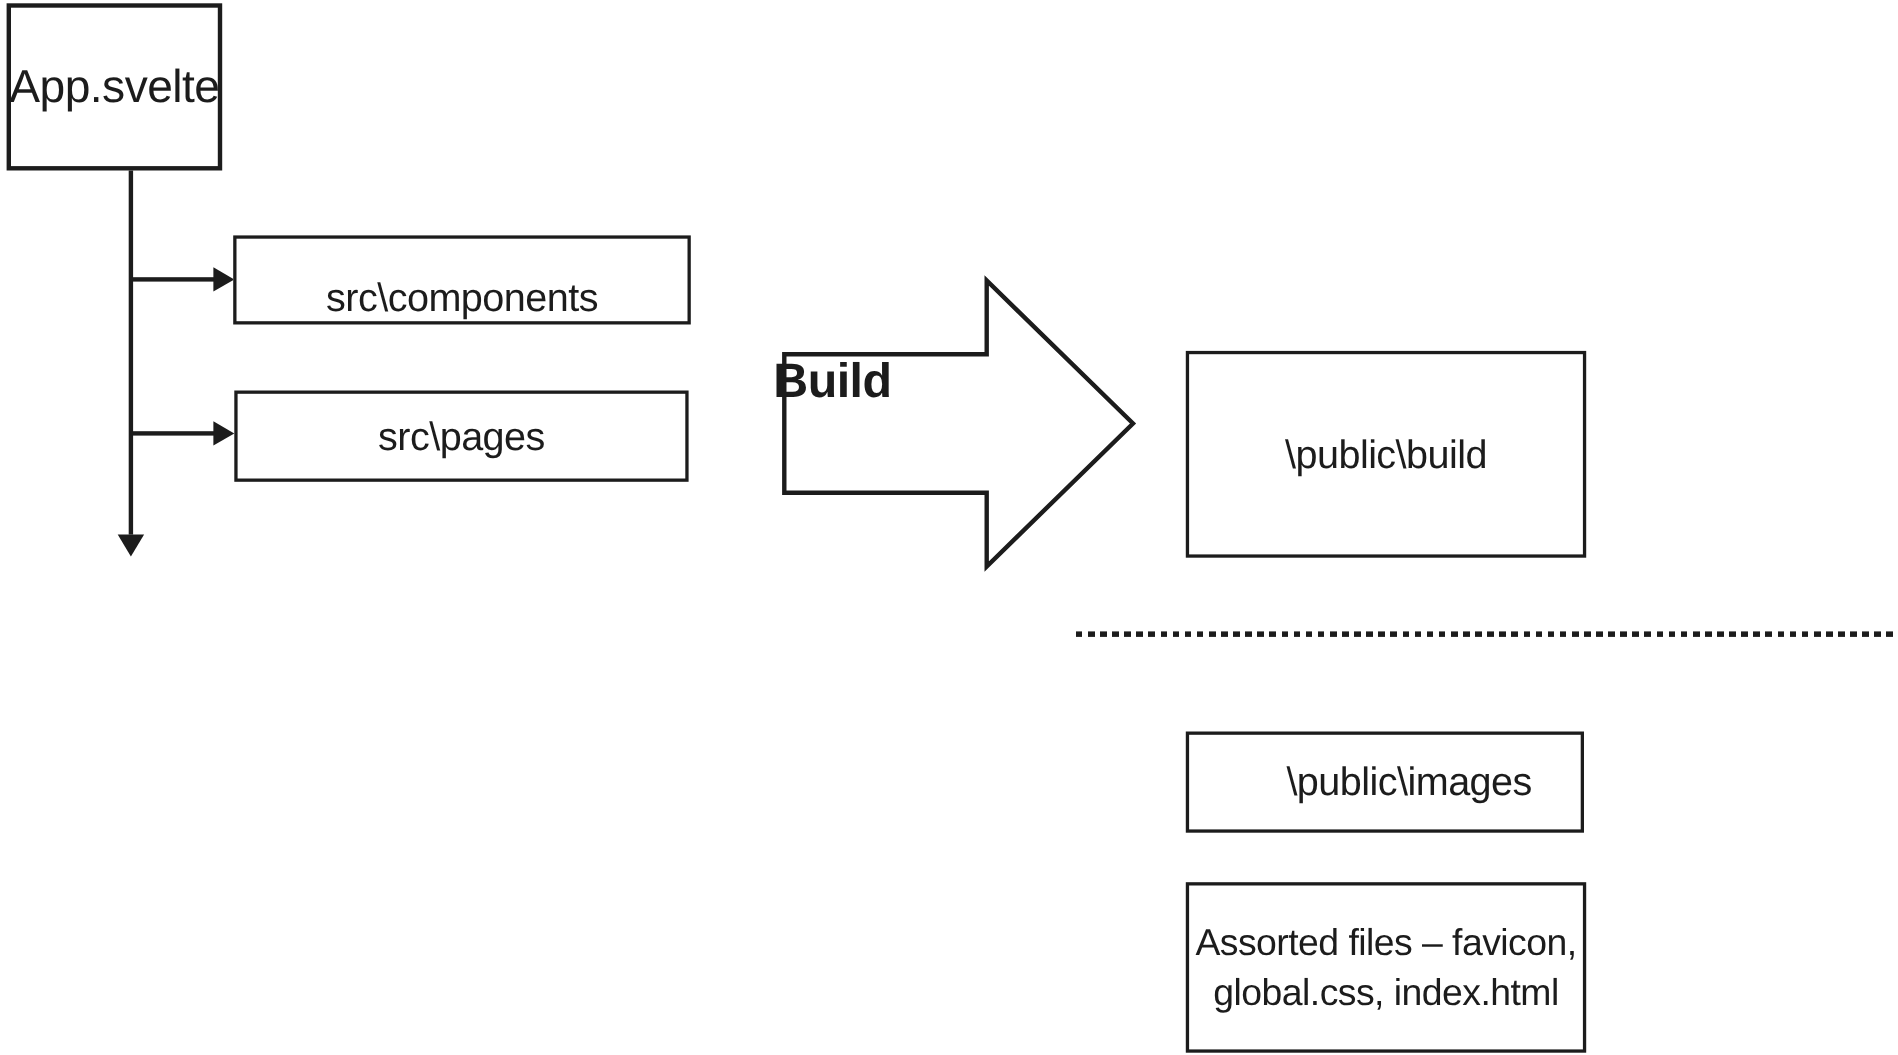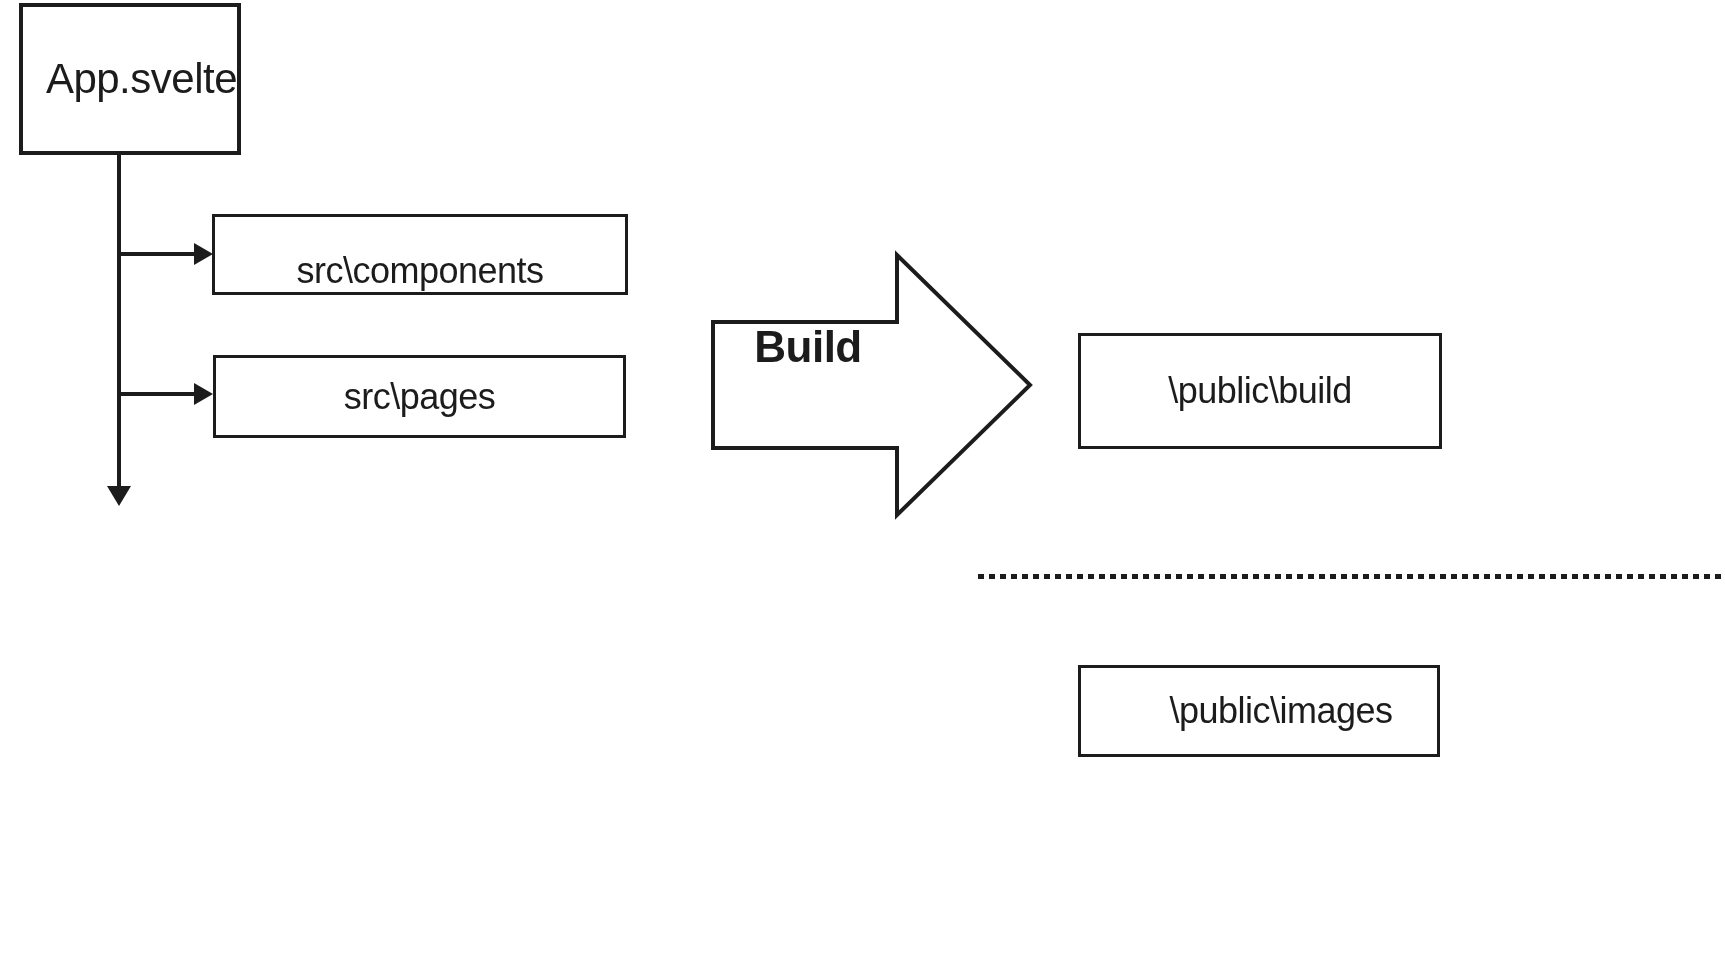--- a/index.html
+++ b/index.html
@@ -45,39 +45,38 @@
   .caption{
     position:absolute;
     text-align:center;
     font-size:34px;
     line-height:46px;
     letter-spacing:-0.5px;
   }
   .big-arrow-svg{position:absolute;}
   .big-arrow-label{
     position:absolute;
-    text-align:center;
     font-size:44px;
     line-height:66px;
     font-weight:600;
     letter-spacing:-0.5px;
   }
   .dashed-line{
     position:absolute;
     height:5px;
     background:repeating-linear-gradient(90deg, var(--ink) 0 6px, transparent 6px 11px);
   }
   .two-line{flex-direction:column;font-size:34px;line-height:46px;}
 </style>
 </head>
 <body>
 
 <div class="canvas">
 
-  <div class="box thick" style="left:19px;top:3px;width:222px;height:152px;font-size:42px;justify-content:flex-end;">
+  <div class="box thick" style="left:6px;top:3px;width:196px;height:152px;font-size:42px;">
     <span>App.svelte</span>
   </div>
 
   <div class="vline" style="left:117px;top:155px;height:331px;"></div>
   <div class="arrowhead-down" style="left:107px;top:486px;"></div>
 
   <div class="hline" style="left:119px;top:252px;width:76px;"></div>
   <div class="arrowhead-right" style="left:194px;top:243px;"></div>
   <div class="box" style="left:212px;top:214px;width:416px;height:81px;align-items:flex-end;">
     <span>src\components</span>
@@ -90,24 +89,28 @@
   </div>
 
 
   <svg class="big-arrow-svg" style="left:700px;top:248px;" width="350" height="275" viewBox="0 0 350 275">
     <polygon points="13,74 197,74 197,7 330,137 197,267 197,200 13,200" fill="#ffffff" stroke="#1c1c1c" stroke-width="4" stroke-linejoin="miter"></polygon>
   </svg>
   <div class="big-arrow-label" style="left:703px;top:314px;width:210px;">
     <div>Build</div>
   </div>
 
-  <div class="box" style="left:1078px;top:333px;width:364px;height:116px;">
+  <div class="box" style="left:1078px;top:319px;width:364px;height:188px;">
     <span>\public\build</span>
   </div>
 
   <div class="dashed-line" style="left:978px;top:574px;width:747px;"></div>
 
   <div class="box" style="left:1078px;top:665px;width:362px;height:92px;padding-left:44px;">
     <span>\public\images</span>
   </div>
 
+  <div class="box two-line" style="left:1078px;top:802px;width:364px;height:155px;">
+    <div>Assorted files – favicon,</div>
+    <div>global.css, index.html</div>
+  </div>
 
 </div>
 
 </body></html>

